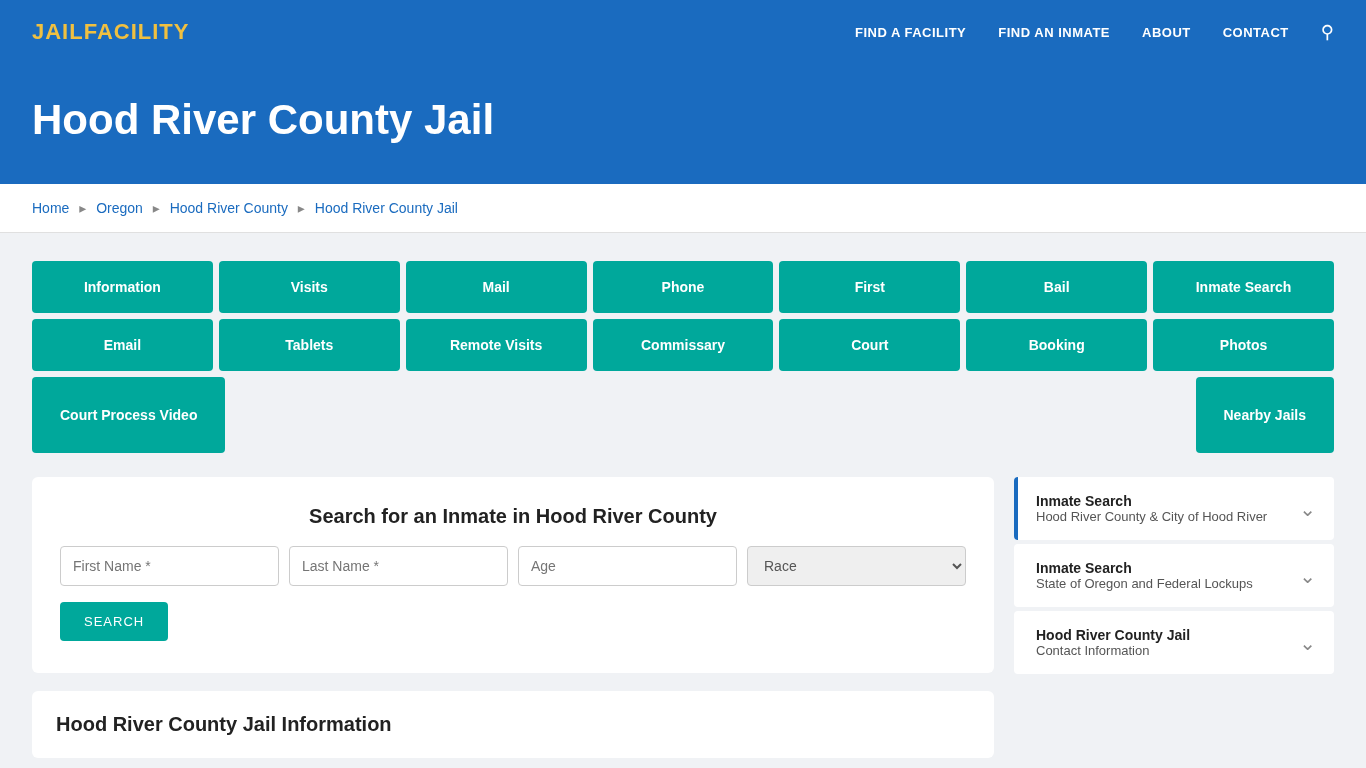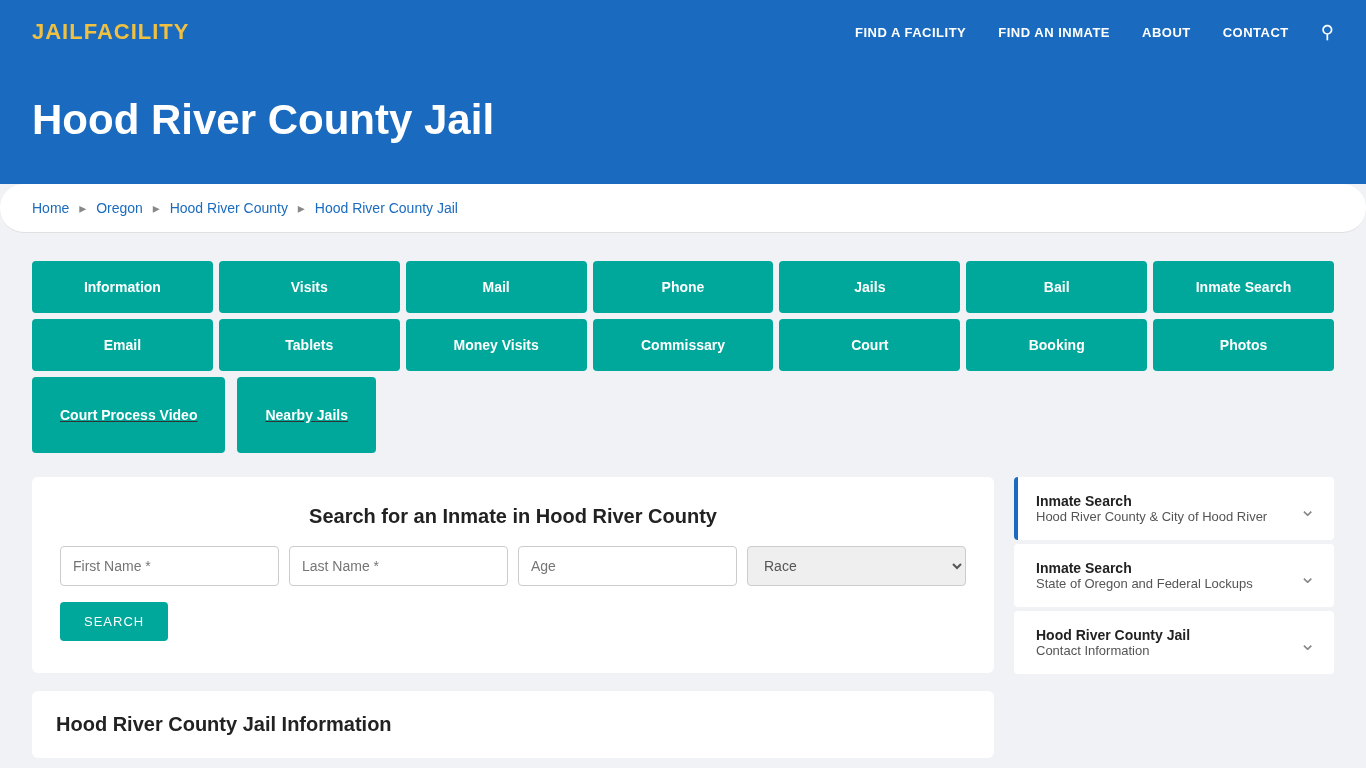--- a/index.html
+++ b/index.html
@@ -49,21 +49,20 @@
       font-size: 42px;
       font-weight: 800;
     }
 
     
     .breadcrumb {
       background: #fff;
       padding: 16px 32px;
       font-size: 14px;
       border-bottom: 1px solid #e0e0e0;
-      border-radius: 24px;
     }
     .breadcrumb a {
       color: #1a6bbf;
       text-decoration: none;
     }
     .breadcrumb .sep {
       margin: 0 6px;
       color: #888;
     }
     .breadcrumb .current {
@@ -239,36 +238,36 @@
   <a href="#" class="current">Hood River County Jail</a>
 </div>
 
 <div class="page-body">
 
   <div class="btn-grid">
     <button class="jail-btn">Information</button>
     <button class="jail-btn">Visits</button>
     <button class="jail-btn">Mail</button>
     <button class="jail-btn">Phone</button>
-    <button class="jail-btn">Jails</button>
+    <button class="jail-btn">First</button>
     <button class="jail-btn">Bail</button>
     <button class="jail-btn">Inmate Search</button>
   </div>
 
   <div class="btn-grid-row2">
     <button class="jail-btn">Email</button>
     <button class="jail-btn">Tablets</button>
-    <button class="jail-btn">Money Visits</button>
+    <button class="jail-btn">Remote Visits</button>
     <button class="jail-btn">Commissary</button>
     <button class="jail-btn">Court</button>
     <button class="jail-btn">Booking</button>
     <button class="jail-btn">Photos</button>
   </div>
 
-  <div style="display:flex; justify-content:flex-start; gap:12px; margin-bottom:24px;text-decoration:underline;">
+  <div style="display:flex; justify-content:space-between; gap:12px; margin-bottom:24px;">
     <button class="jail-btn" style="padding:18px 28px;">Court Process Video</button>
     <button class="jail-btn" style="padding:30px 28px;">Nearby Jails</button>
   </div>
 
   <div class="lower-section">
 
     <div style="flex:1; min-width:0;">
 
       <div class="search-panel">
         <h2>Search for an Inmate in Hood River County</h2>

